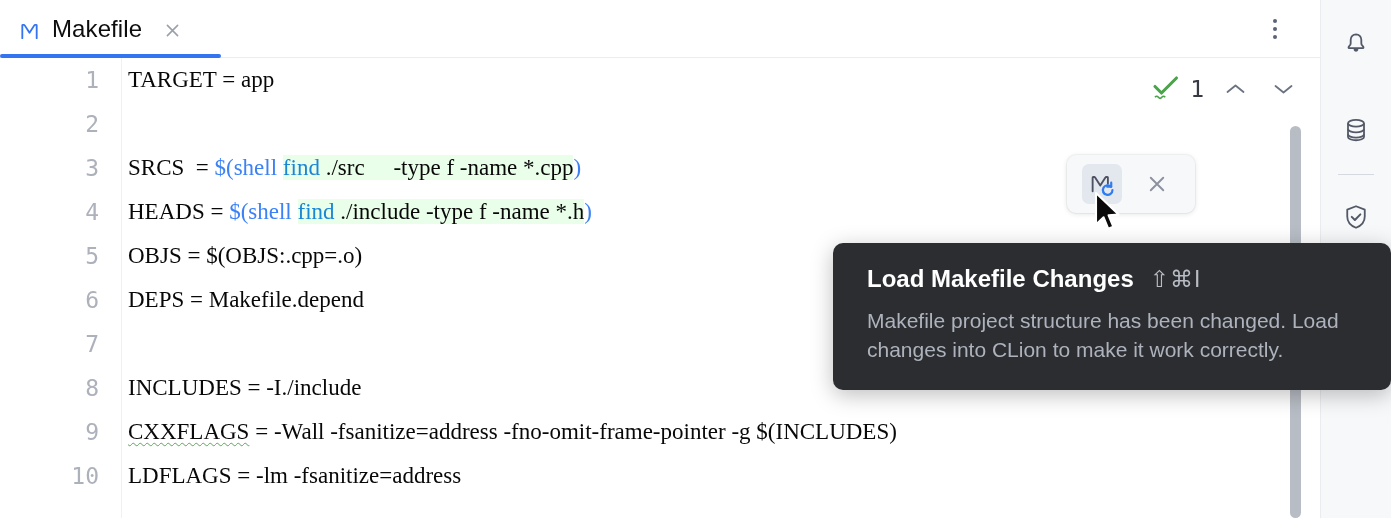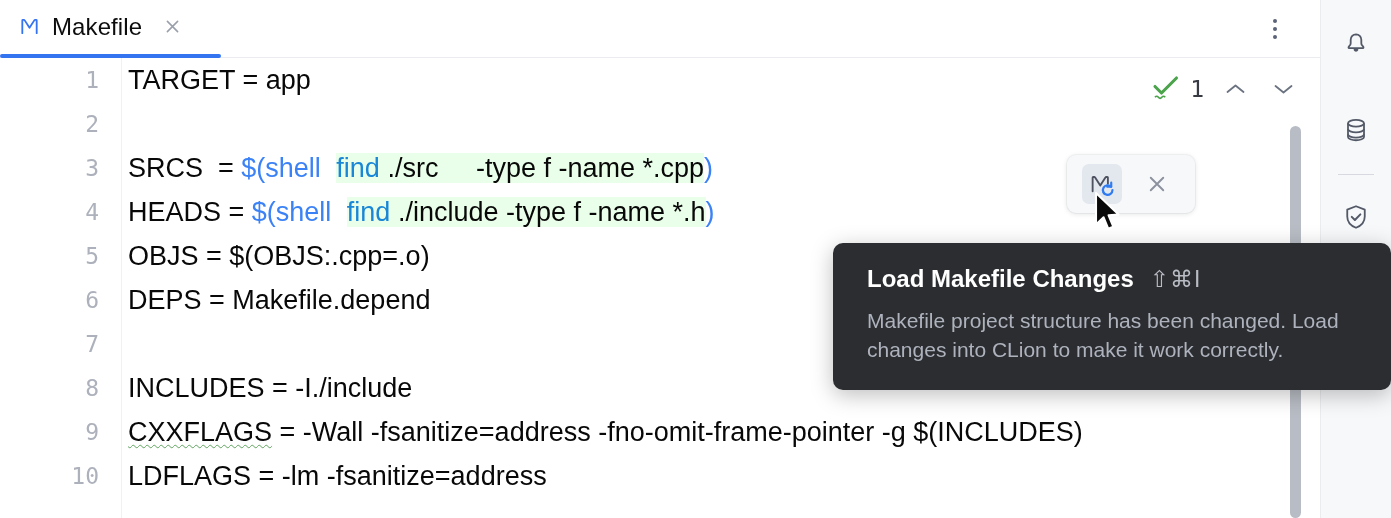--- a/index.html
+++ b/index.html
@@ -42,22 +42,22 @@
     left: 0; bottom: 0;
     height: 1px;
     width: 100%;
     background: #ebecf0;
   }
 
   .editor-tab {
     position: relative;
     height: 58px;
     display: flex;
-    align-items: center;
-    padding: 0 16px 5px 18px;
+    align-items: flex-end;
+    padding: 0 16px 15px 18px;
     gap: 11px;
     cursor: default;
   }
   .editor-tab .tab-accent {
     position: absolute;
     left: 0; bottom: 0;
     height: 4px;
     width: 221px;
     background: #3574f0;
     border-radius: 2px;
@@ -127,28 +127,28 @@
 
   #code-lines {
     position: absolute;
     left: 122px; top: 0;
     right: 0; bottom: 0;
   }
   .code-line {
     height: 44px;
     line-height: 44px;
     padding-left: 6px;
-    font-family: Liberation Sans, sans-serif;
-    font-size: 27px;
+    font-family: Liberation Serif, serif;
+    font-size: 23px;
     color: #080808;
     white-space: pre;
     letter-spacing: 0px;
   }
   .tok-var   { color: #3b82f6; }
-  .tok-fn    { color: #1a87d6; margin-left: 8px; }
+  .tok-fn    { color: #1a87d6; }
   .hl-green  { background: #eaffea; }
   .squiggle-green {
     text-decoration: underline wavy #5fa55f;
     text-decoration-thickness: 1px;
     text-underline-offset: 3px;
   }
 
   
   #inspection-widget {
     position: absolute;

